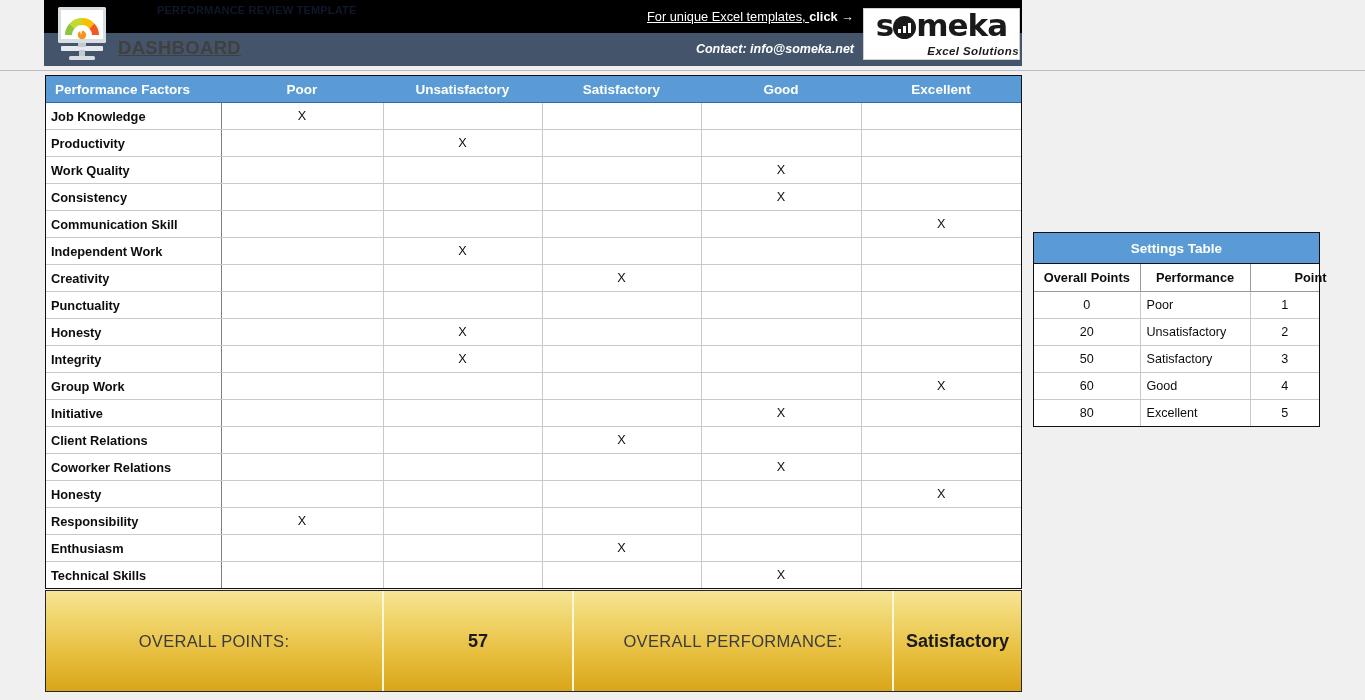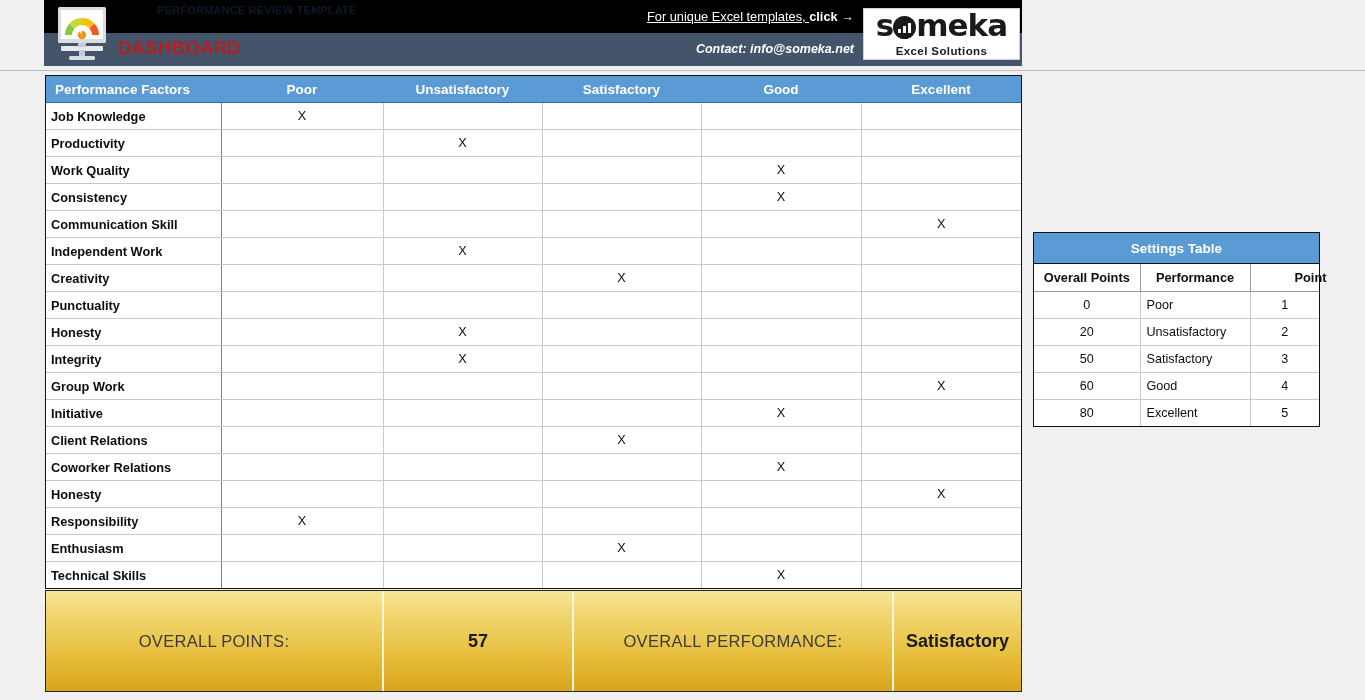--- a/index.html
+++ b/index.html
@@ -53,26 +53,27 @@
     font-weight: bold;
     letter-spacing: .2px;
     z-index: 4;
     white-space: nowrap;
     margin-left: 39px;
   }
   .title-sub {
     position: absolute;
     left: 74px;
     top: 37px;
-    color: #b91c1c;
+    color: #404040;
     font-size: 18.5px;
     font-weight: bold;
     letter-spacing: .3px;
     z-index: 4;
     white-space: nowrap;
+    text-decoration: underline;
   }
   .promo {
     position: absolute;
     right: 168px;
     top: 9px;
     color: #ffffff;
     font-size: 12.8px;
     font-weight: bold;
     z-index: 4;
     white-space: nowrap;
@@ -132,25 +133,26 @@
     position: absolute;
     bottom: 0;
     width: 3px;
     background: #ffffff;
     display: block;
   }
   .someka-sub {
     position: absolute;
     left: 0; right: 0;
     bottom: 2px;
-    text-align: center;
+    text-align: right;
     font-size: 11.5px;
     font-weight: bold;
     color: #1a1a1a;
     letter-spacing: .4px;
+    font-style: italic;
   }
 
   
   .hrule {
     position: absolute;
     left: 0;
     top: 70px;
     width: 1365px;
     height: 1px;
     background: #bdbdbd;

